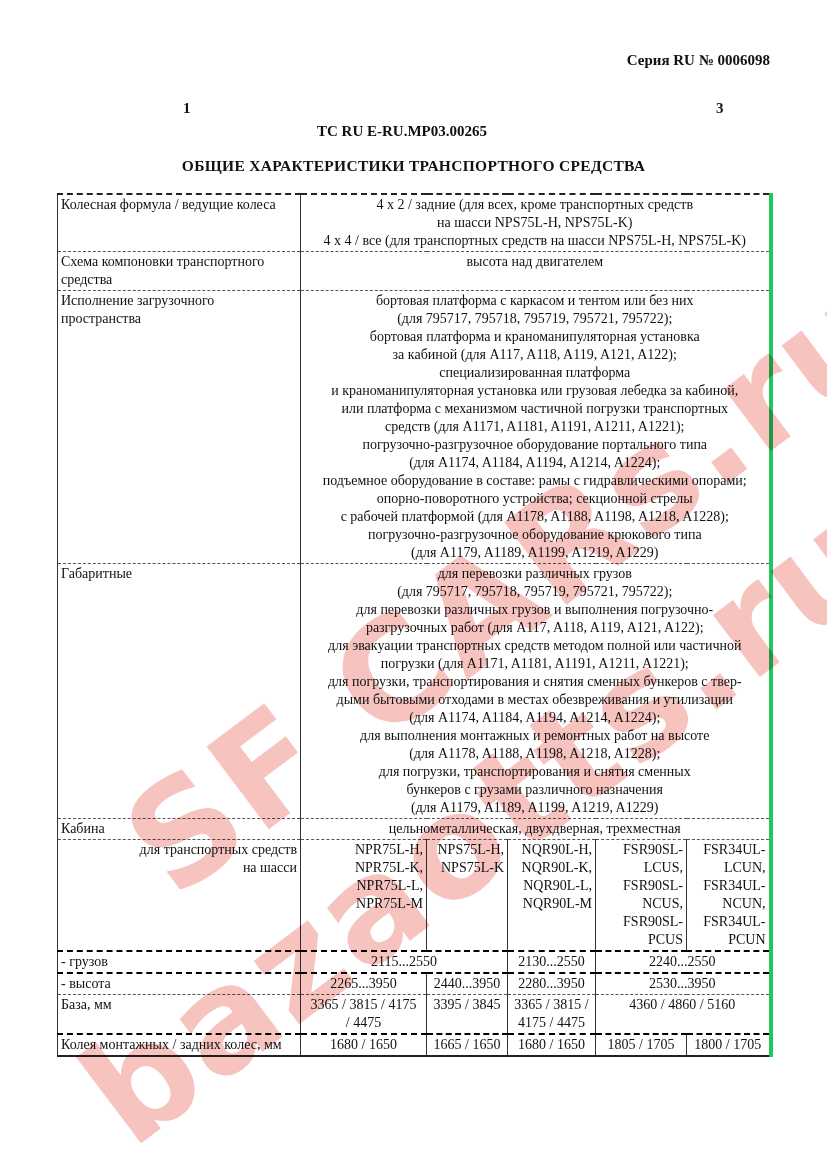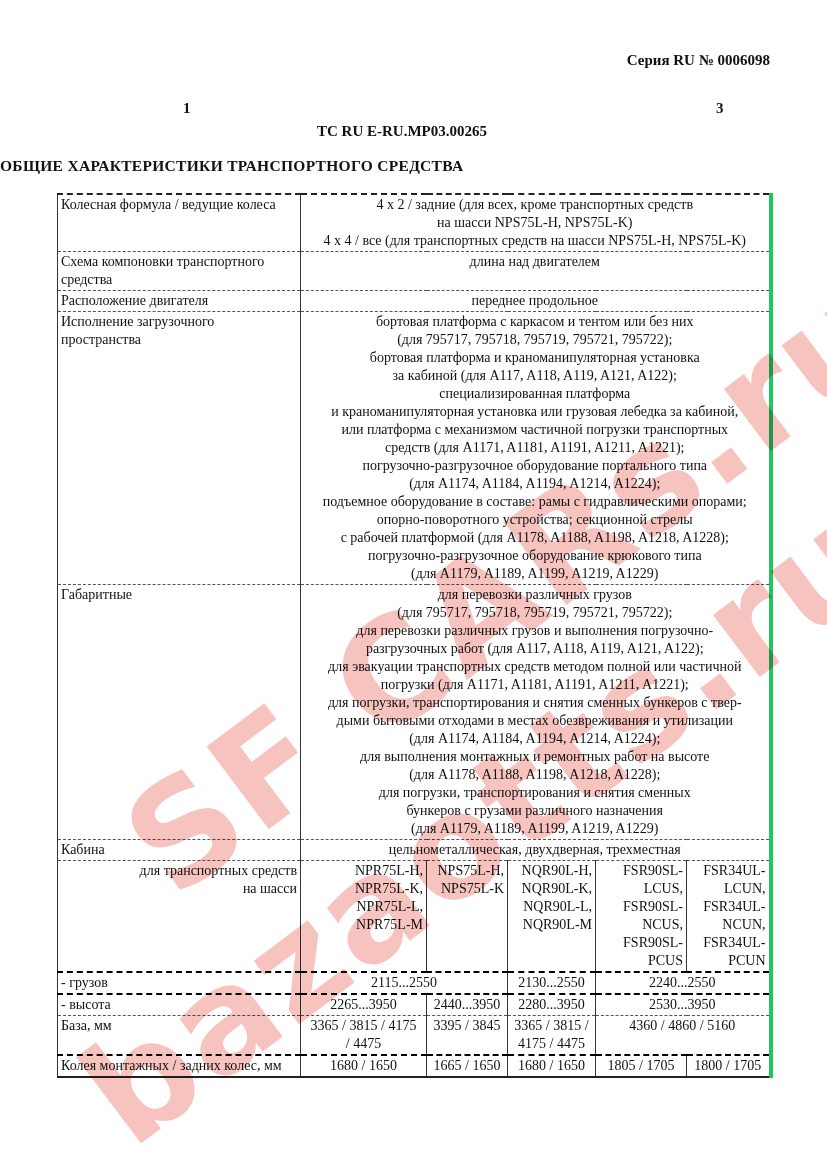--- a/index.html
+++ b/index.html
@@ -5,21 +5,21 @@
   html,body{margin:0;padding:0;background:#fff;}
   .page{
     position:relative;width:827px;height:1170px;background:#fff;overflow:hidden;
     font-family:"Liberation Serif","DejaVu Serif",serif;color:#111;
   }
   
   .series{position:absolute;top:52px;right:57px;font-size:15px;font-weight:bold;}
   .pgnum-left{position:absolute;top:100px;left:183px;font-size:15px;font-weight:bold;}
   .pgnum-right{position:absolute;top:100px;left:716px;font-size:15px;font-weight:bold;}
   .docnum{position:absolute;top:123px;left:0;width:804px;text-align:center;font-size:15px;font-weight:bold;}
-  .doctitle{position:absolute;top:157px;left:0;width:827px;font-size:15.5px;font-weight:bold;letter-spacing:.3px;}
+  .doctitle{position:absolute;top:157px;left:0;width:827px;text-align:center;font-size:15.5px;font-weight:bold;letter-spacing:.3px;}
   
   table.spec{
     position:absolute;left:57px;top:193px;width:713px;
     border-collapse:collapse;table-layout:fixed;
     font-size:14px;line-height:18px;
   }
   table.spec td{
     padding:1px 3px;vertical-align:top;overflow:hidden;
   }
   .pre{white-space:pre-line;}
@@ -72,27 +72,23 @@
         <tr class="first">
       <td class="lbl pre">Колесная формула / ведущие колеса</td>
       <td class="val pre" colspan="5">4 x 2 / задние (для всех, кроме транспортных средств
 на шасси NPS75L-H, NPS75L-K)
 4 x 4 / все (для транспортных средств на шасси NPS75L-H, NPS75L-K)</td>
     </tr>
 
     <tr class="sep">
       <td class="lbl pre">Схема компоновки транспортного
 средства</td>
-      <td class="val pre" colspan="5">длина над двигателем</td>
+      <td class="val pre" colspan="5">высота над двигателем</td>
     </tr>
 
-    <tr class="sep">
-      <td class="lbl pre">Расположение двигателя</td>
-      <td class="val pre" colspan="5">переднее продольное</td>
-    </tr>
 
     <tr class="sep">
       <td class="lbl pre">Исполнение загрузочного
 пространства</td>
       <td class="val pre" colspan="5">бортовая платформа с каркасом и тентом или без них
 (для 795717, 795718, 795719, 795721, 795722);
 бортовая платформа и краноманипуляторная установка
 за кабиной (для A117, A118, A119, A121, A122);
 специализированная платформа
 и краноманипуляторная установка или грузовая лебедка за кабиной,

